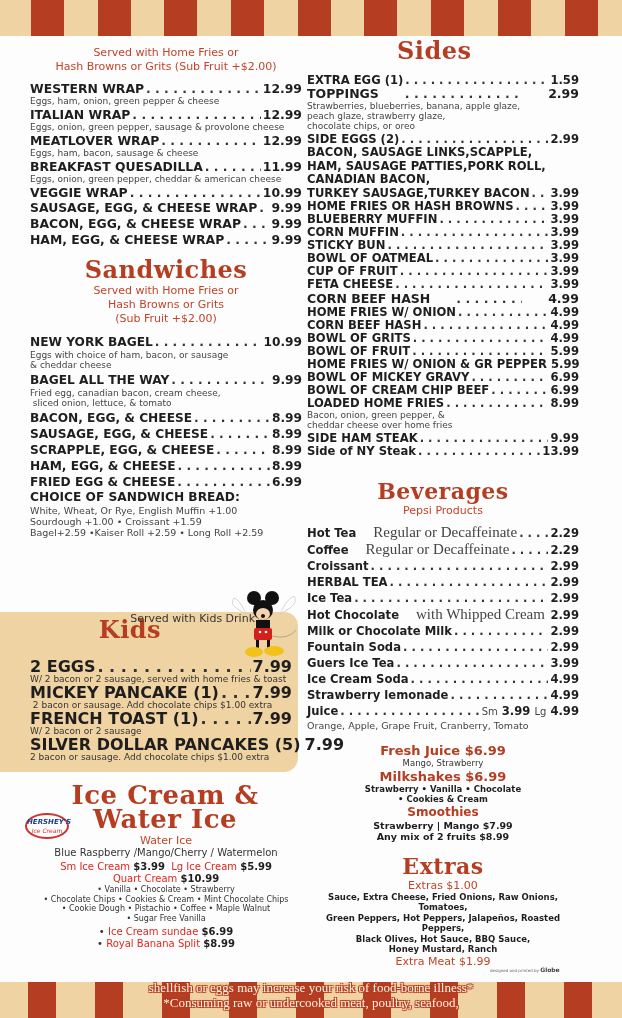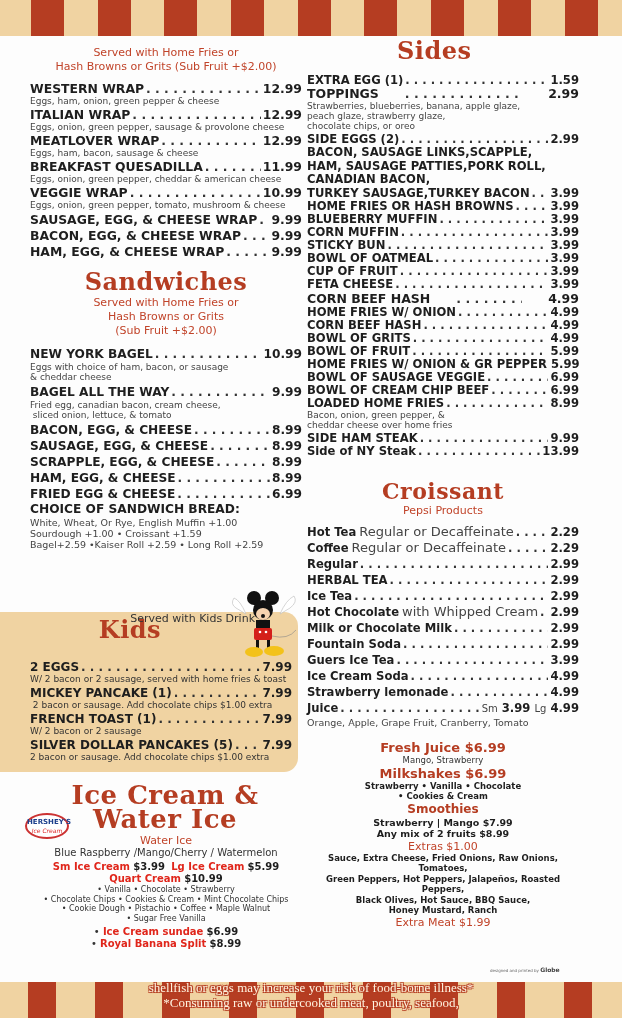--- a/index.html
+++ b/index.html
@@ -53,50 +53,50 @@
     .bread-line { font-size: 9.5px; line-height: 11px; color: #444; }
 
     
     .kids-box {
       position: absolute; left: 0; top: 612px; width: 298px; height: 160px;
       background: #f0d3a2; border-radius: 0 14px 14px 0;
     }
     .kids-title { position: absolute; left: 30px; top: 616px; width: 200px; font-size: 24px; line-height: 28px; }
     .kids-sub { position: absolute; left: 30px; top: 612px; width: 225px; font-size: 11px; color: #333; text-align: right; }
     .kids-list { position: absolute; left: 30px; top: 660px; width: 262px; }
-    .kids-list .row { font-size: 12px; line-height: 14px; justify-content: flex-end; }
+    .kids-list .row { font-size: 16px; line-height: 14px; }
     .kids-list .desc { font-size: 9px; color: #333; }
     .mickey { position: absolute; left: 226px; top: 590px; width: 76px; height: 72px; }
 
     
     .ice-title { position: absolute; left: 70px; top: 783px; width: 190px; font-size: 26px; line-height: 24px; }
     .hershey { position: absolute; left: 25px; top: 813px; width: 44px; height: 26px; border: 2px solid #c33; border-radius: 50%; background: #fff; text-align: center; }
-    .hershey .h1 { font-size: 7px; font-weight: bold; color: #1c3f8c; line-height: 9px; margin-top: 3px; }
+    .hershey .h1 { font-size: 7px; font-weight: bold; color: #1c3f8c; line-height: 9px; margin-top: 3px; font-style: italic; }
     .hershey .h2 { font-size: 6px; color: #d22; line-height: 7px; font-style: italic; }
     .ice-body { position: absolute; left: 30px; top: 834px; width: 272px; text-align: center; }
     .water-title { color: #c1442a; font-size: 11px; line-height: 13px; }
     .ice-line { font-size: 10px; line-height: 11px; color: #333; }
     .ice-line b { font-size: 11px; color: #1e1e1e; }
-    .red { color: #e0261b; font-weight: bold; }
+    .red { color: #e0261b; font-weight: normal; }
     .ice-flav { font-size: 8px; line-height: 9.5px; color: #333; }
     .ice-price-line { font-size: 10px; line-height: 12px; color: #333; }
     .ice-price-line b { color: #1e1e1e; }
 
     
     .sides-title { font-size: 24px; line-height: 30px; margin-left: 90px; margin-top: 0; }
     .sides-list { margin-top: 8px; }
     .sides-list .row { font-size: 11.6px; line-height: 13px; }
     .sides-list .row.big { font-size: 12.5px; line-height: 14px; gap: 24px; }
     .sides-list .hdr { font-weight: bold; font-size: 11.6px; line-height: 13.5px; color: #1e1e1e; }
 
     .bev-title { font-size: 22px; line-height: 26px; margin-top: 20px; }
     .bev-sub { margin-top: 0; }
     .bev-list { margin-top: 6px; }
     .bev-list .row { font-size: 11.6px; line-height: 16px; }
-    .bev-list .row .note { margin-left: 3px; font-size: 13px; }
+    .bev-list .row .note { margin-left: 17px; font-size: 15px; font-family: Liberation Serif, serif; }
     .bev-list .sizes { font-weight: normal; font-size: 10px; color: #444; }
 
     .center-block { text-align: center; }
     .red-head { font-family: "DejaVu Sans", sans-serif; font-weight: bold; color: #b53d22; font-size: 13px; line-height: 15px; }
     .small-gray { font-size: 8.5px; line-height: 10px; color: #333; }
     .small-bold { font-size: 8.5px; line-height: 10px; color: #1e1e1e; font-weight: bold; }
     .smoo-line { font-size: 9.5px; line-height: 11.5px; color: #1e1e1e; font-weight: bold; }
 
     .extras-title { font-size: 22px; line-height: 26px; margin-top: 10px; }
     .extras-line { font-size: 8.5px; line-height: 10.5px; color: #1e1e1e; font-weight: bold; }
@@ -138,21 +138,20 @@
         <span class="name">BREAKFAST QUESADILLA</span>
         <span class="dots"></span>
         <span class="price">11.99</span>
       </div>
     <div class="desc">Eggs, onion, green pepper, cheddar &amp; american cheese</div>
     <div class="row">
         <span class="name">VEGGIE WRAP</span>
         <span class="dots"></span>
         <span class="price">10.99</span>
       </div>
-    <div class="desc">Eggs, onion, green pepper, tomato, mushroom &amp; cheese</div>
     <div class="row" style="line-height:16px">
         <span class="name">SAUSAGE, EGG, &amp; CHEESE WRAP</span>
         <span class="dots"></span>
         <span class="price">9.99</span>
       </div>
     <div class="row" style="line-height:16px">
         <span class="name">BACON, EGG, &amp; CHEESE WRAP</span>
         <span class="dots"></span>
         <span class="price">9.99</span>
       </div>
@@ -387,21 +386,21 @@
         <span class="name">BOWL OF FRUIT</span>
         <span class="dots"></span>
         <span class="price">5.99</span>
       </div>
     <div class="row">
         <span class="name">HOME FRIES W/ ONION &amp; GR PEPPER</span>
         <span class="dots"></span>
         <span class="price">5.99</span>
       </div>
     <div class="row">
-        <span class="name">BOWL OF SAUSAGE VEGGIE</span>
+        <span class="name">BOWL OF MICKEY GRAVY</span>
         <span class="dots"></span>
         <span class="price">6.99</span>
       </div>
     <div class="row">
         <span class="name">BOWL OF CREAM CHIP BEEF</span>
         <span class="dots"></span>
         <span class="price">6.99</span>
       </div>
     <div class="row">
         <span class="name">LOADED HOME FRIES</span>
@@ -417,35 +416,35 @@
         <span class="dots"></span>
         <span class="price">9.99</span>
       </div>
     <div class="row">
         <span class="name">Side of NY Steak</span>
         <span class="dots"></span>
         <span class="price">13.99</span>
       </div>
   </div>
 
-  <div class="sec-title bev-title">Croissant</div>
+  <div class="sec-title bev-title">Beverages</div>
   <div class="sec-sub bev-sub">Pepsi Products</div>
   <div class="bev-list">
     <div class="row">
         <span class="name"><span>Hot Tea</span><span class="note">Regular or Decaffeinate</span></span>
         <span class="dots"></span>
         <span class="price">2.29</span>
       </div>
     <div class="row">
         <span class="name"><span>Coffee</span><span class="note">Regular or Decaffeinate</span></span>
         <span class="dots"></span>
         <span class="price">2.29</span>
       </div>
     <div class="row">
-        <span class="name">Regular</span>
+        <span class="name">Croissant</span>
         <span class="dots"></span>
         <span class="price">2.99</span>
       </div>
     <div class="row">
         <span class="name">HERBAL TEA</span>
         <span class="dots"></span>
         <span class="price">2.99</span>
       </div>
     <div class="row">
         <span class="name">Ice Tea</span>
@@ -494,20 +493,21 @@
     <div class="red-head">Fresh Juice $6.99</div>
     <div class="small-gray">Mango, Strawberry</div>
     <div class="red-head" style="margin-top:1px">Milkshakes $6.99</div>
     <div class="small-bold">Strawberry • Vanilla • Chocolate</div>
     <div class="small-bold">• Cookies &amp; Cream</div>
     <div class="red-head" style="font-size:12px;margin-top:1px">Smoothies</div>
     <div class="smoo-line">Strawberry | Mango $7.99</div>
     <div class="smoo-line">Any mix of 2 fruits $8.99</div>
   </div>
 
+  <div class="sec-title extras-title">Extras</div>
   <div class="center-block">
     <div class="extras-red">Extras $1.00</div>
     <div class="extras-line">Sauce, Extra Cheese, Fried Onions, Raw Onions, Tomatoes,</div>
     <div class="extras-line">Green Peppers, Hot Peppers, Jalapeños, Roasted Peppers,</div>
     <div class="extras-line">Black Olives, Hot Sauce, BBQ Sauce,</div>
     <div class="extras-line">Honey Mustard, Ranch</div>
     <div class="extras-red">Extra Meat $1.99</div>
   </div>
 </div>
 

